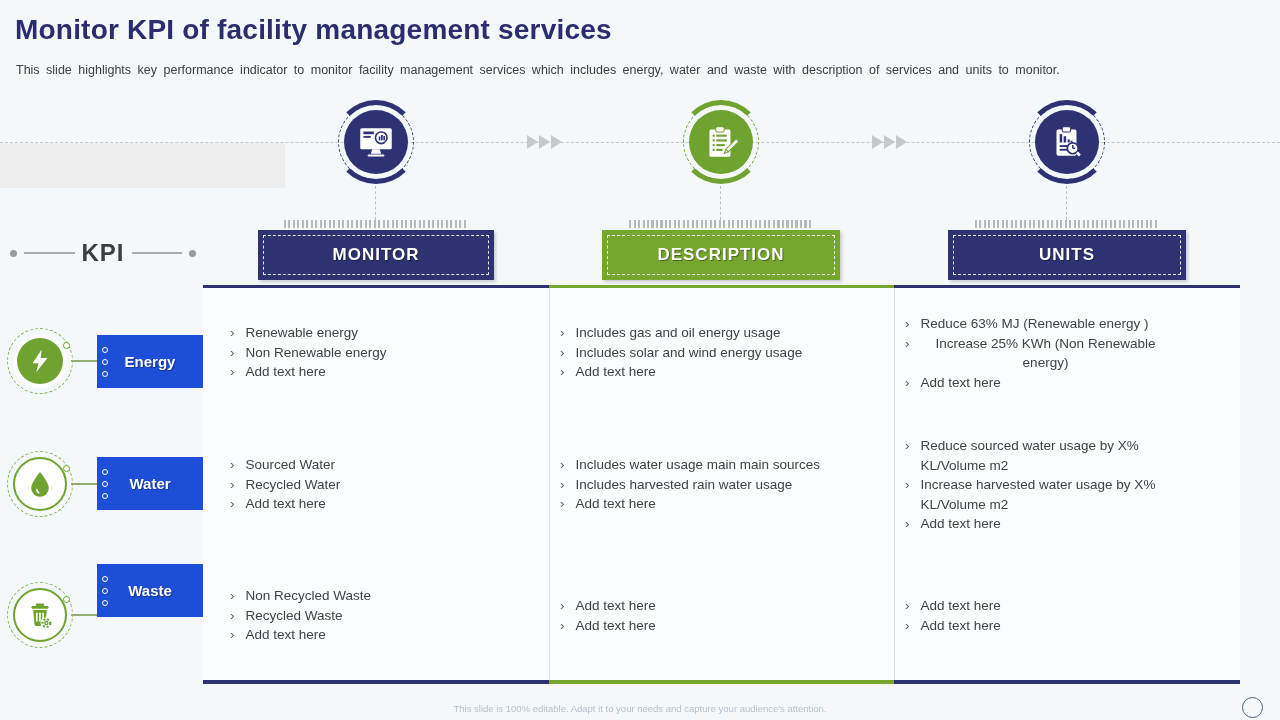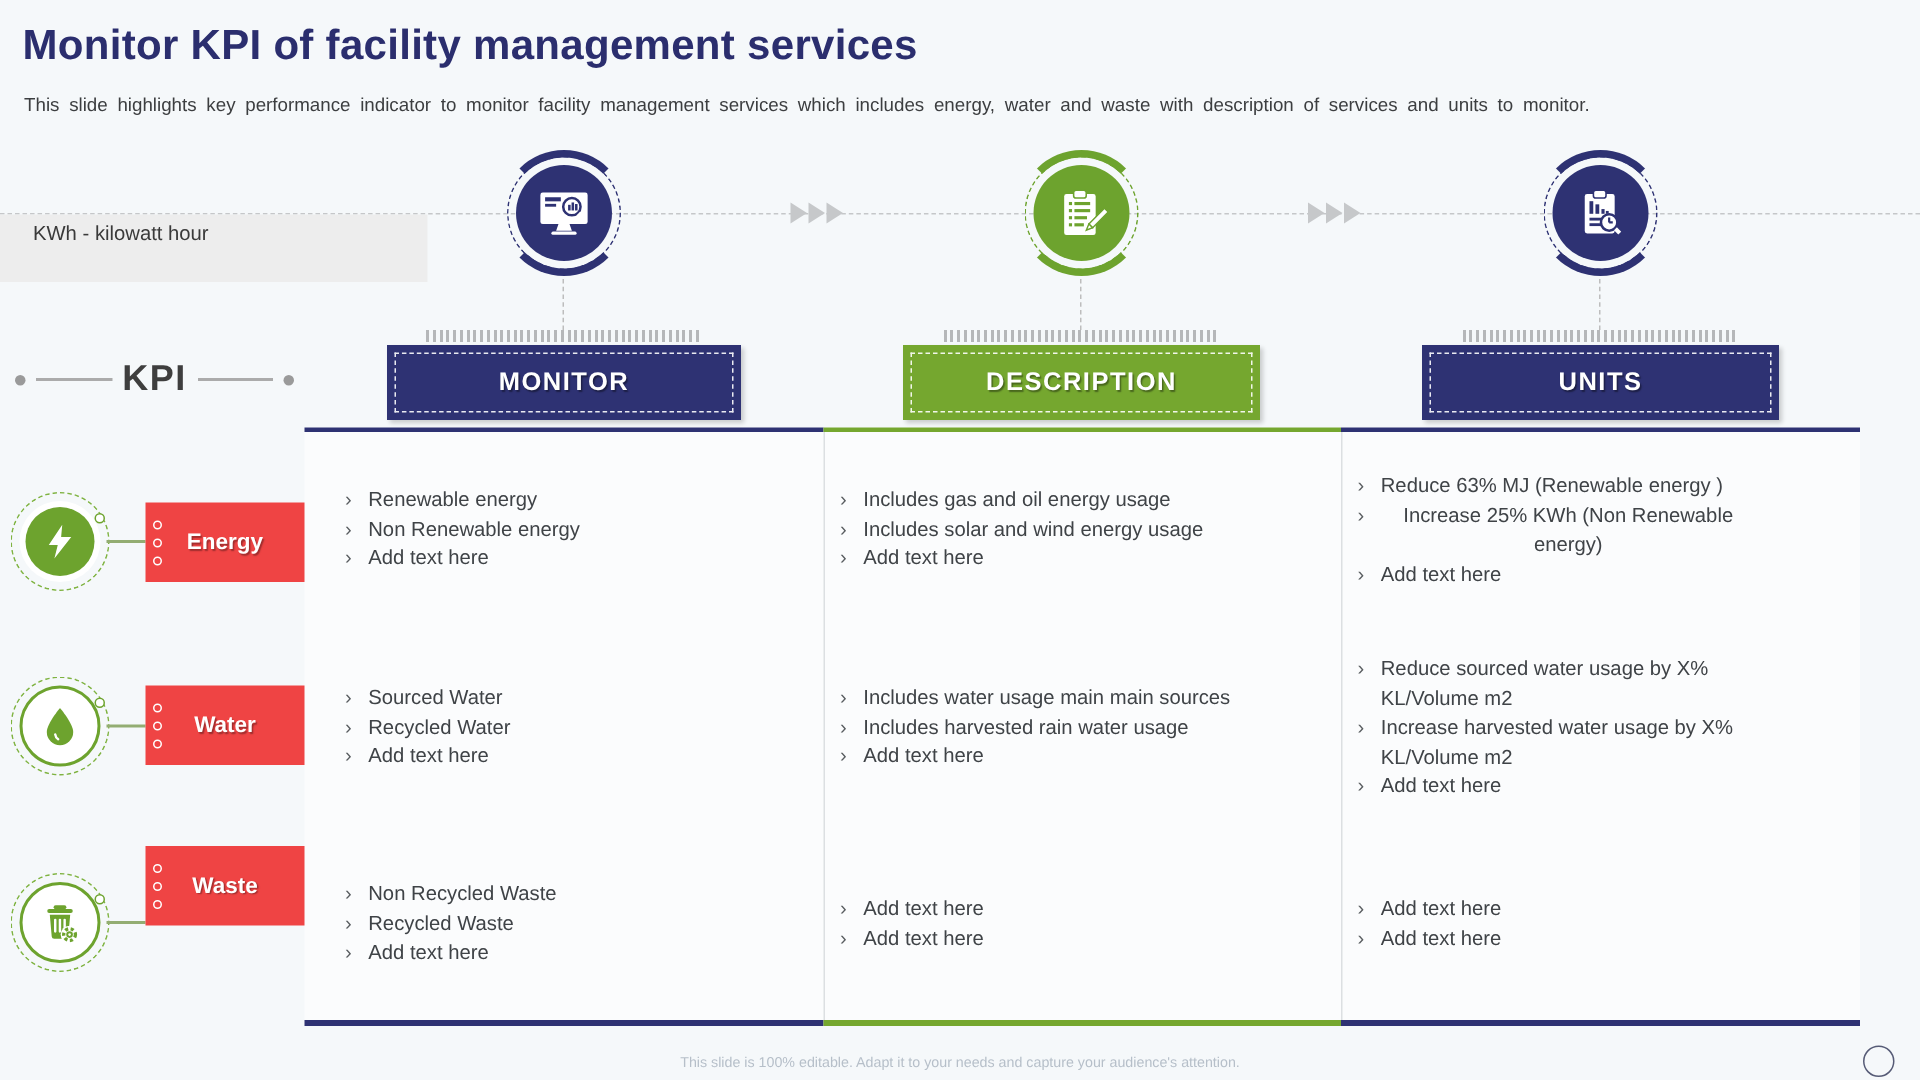--- a/index.html
+++ b/index.html
@@ -48,21 +48,21 @@
   .seg { position:absolute; height:3px; top:0; }
   .seg.b { height:4px; top:auto; bottom:0; }
   .seg.navy { background:#2e3273; }
   .seg.green { background:#75a72f; }
   .vsep { position:absolute; top:3px; bottom:4px; width:1px; background:#dcdfe2; }
 
   .cell { position:absolute; }
   .li { display:flex; gap:11px; line-height:19.5px; font-size:13.5px; color:#3f4347; }
   .blt { color:#595d60; flex:none; }
 
-  .rowbox { position:absolute; left:97px; width:106px; height:53px; background:#ef4444;
+  .rowbox { position:absolute; left:97px; width:106px; height:53px; background:#1d4ed8;
             display:flex; align-items:center; justify-content:center; }
   .rowbox .lbl { color:#fff; font-weight:bold; font-size:15px; text-shadow:1px 1px 1px rgba(0,0,0,.35); }
   .rowbox .hole { position:absolute; left:5px; width:6px; height:6px; border:1.2px solid #fff; border-radius:50%; }
   .h1{top:12px} .h2{top:24px} .h3{top:36px}
 
   .ricon { position:absolute; left:2px; width:76px; height:76px; }
   .ricon .dr { position:absolute; inset:5px; border-radius:50%; border:1.5px dashed #7fb341; }
   .ricon .wc { position:absolute; inset:11px; border-radius:50%; background:#fff; display:flex; align-items:center; justify-content:center; }
   .ricon.outlined .wc { border:2.5px solid #6da32e; }
   .ricon .gc { position:absolute; inset:15px; border-radius:50%; background:#6da32e; display:flex; align-items:center; justify-content:center; }
@@ -76,21 +76,20 @@
 <body>
 
 <div class="slide">
 
   <div class="title">Monitor KPI of facility management services</div>
   <div class="subtitle">This slide highlights key performance indicator to monitor facility management services which includes energy, water and waste with description of services and units to monitor.</div>
 
   <div class="strip-line"></div>
 
   <div class="legend">
-    <div>KWh - kilowatt hour</div>
   </div>
 
   <div class="node navy" style="left:334px;">
     <div class="arc"></div>
     <div class="dashring"></div>
     <div class="core">
       <svg width="42" height="42" viewBox="0 0 40 40">
         <rect x="5" y="7" width="30" height="20" rx="1.5" fill="#fff"></rect>
         <rect x="8" y="10" width="10" height="2.6" fill="#2e3273"></rect>
         <rect x="8" y="14.2" width="7" height="1.8" fill="#2e3273"></rect>

